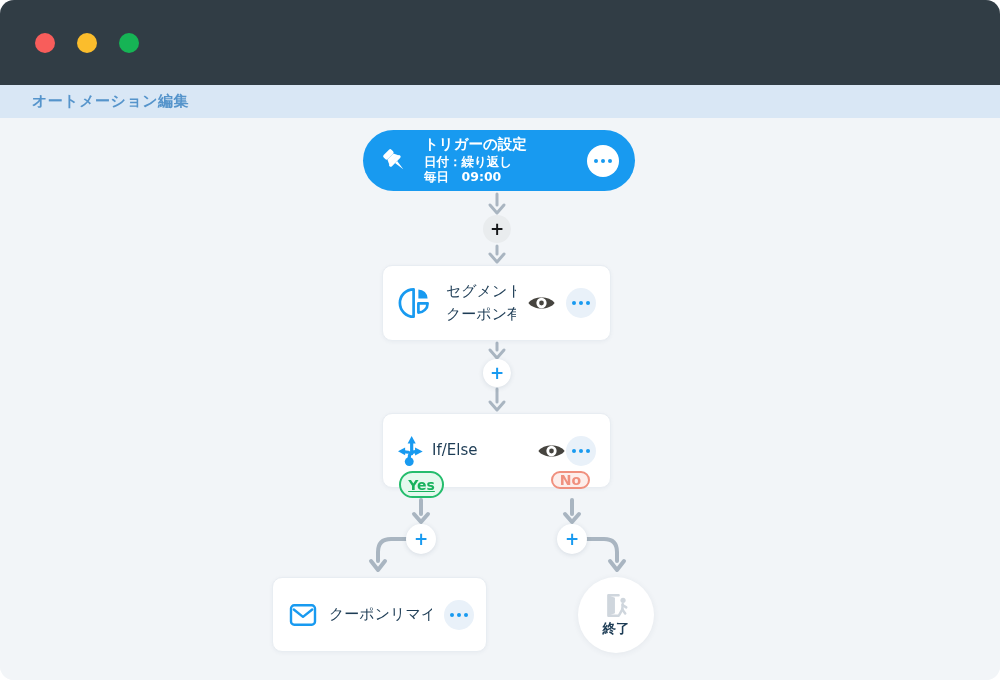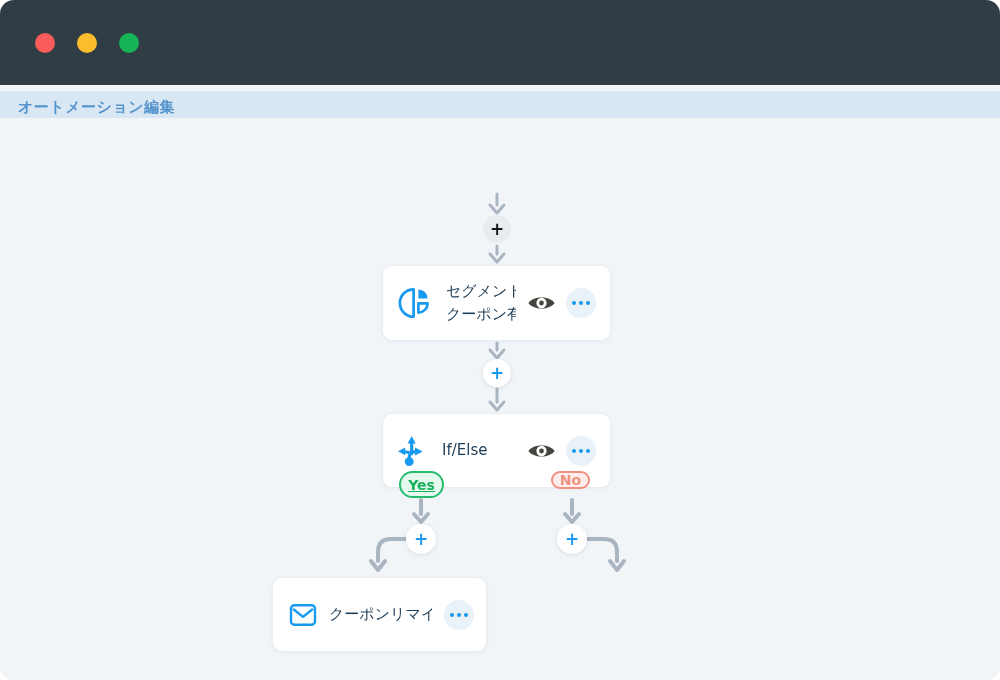--- a/index.html
+++ b/index.html
@@ -3,41 +3,41 @@
 <meta charset="utf-8">
 <style>
   html,body{margin:0;padding:0;background:#ffffff;}
   *{box-sizing:border-box;font-family:"DejaVu Sans","Liberation Sans",sans-serif;}
   .window{position:relative;width:1000px;height:680px;border-radius:14px;overflow:hidden;background:#f2f5f8;}
   .titlebar{position:absolute;left:0;top:0;width:1000px;height:85px;background:#313d45;display:flex;align-items:center;padding-left:35px;gap:22px;}
   .tl{width:20px;height:20px;border-radius:50%;display:inline-block;}
   .tl.red{background:#f85d5b;}
   .tl.yellow{background:#fbbd2c;}
   .tl.green{background:#16b455;}
-  .subheader{position:absolute;left:0;top:85px;width:1000px;height:33px;background:#d9e7f5;display:flex;align-items:center;padding-left:18px;margin-top:6px;}
+  .subheader{position:absolute;left:0;top:85px;width:1000px;height:33px;background:#d9e7f5;display:flex;align-items:center;padding-left:32px;}
   .subheader span{color:#5594cb;font-size:15px;font-weight:bold;letter-spacing:.5px;}
   .canvas{position:absolute;left:0;top:118px;width:1000px;height:562px;background:#f2f5f8;}
   .connectors{position:absolute;left:0;top:-118px;width:1000px;height:680px;pointer-events:none;}
 
   
   .trigger{position:absolute;left:363px;top:12px;width:272px;height:61px;border-radius:31px;background:#189af0;display:flex;align-items:center;padding:0 16px 0 17px;gap:14px;cursor:pointer;}
   .trigger .tcol{flex:1;color:#fff;line-height:1;}
   .trigger .t1{font-size:14.5px;font-weight:bold;margin-bottom:4px;}
   .trigger .t2{font-size:12.5px;font-weight:bold;margin-top:3px;}
   .menu-btn{border:none;outline:none;width:32px;height:32px;border-radius:50%;display:flex;align-items:center;justify-content:center;cursor:pointer;padding:0;flex:0 0 auto;}
   .menu-btn.on-blue{background:#ffffff;}
   .menu-btn.on-card{background:#e9f1f9;width:30px;height:30px;}
   .ellipsis{display:flex;gap:3px;align-items:center;}
   .ellipsis i{width:4px;height:4px;border-radius:50%;background:#189af0;display:block;}
 
   
   .card{position:absolute;background:#fff;border:1px solid #e8edf2;border-radius:10px;box-shadow:0 1px 4px rgba(40,60,90,.05);display:flex;align-items:center;cursor:pointer;}
   .card .label{flex:1;color:#1d3c55;font-size:15px;font-weight:500;line-height:23px;white-space:nowrap;overflow:hidden;}
   .card.segment{left:382px;top:147px;width:229px;height:76px;padding:0 14px 0 13px;gap:10px;}
-  .card.ifelse{left:382px;top:295px;width:229px;height:75px;padding:0 14px 0 13px;gap:10px;}
+  .card.ifelse{left:382px;top:295px;width:229px;height:75px;padding:0 14px 0 13px;}
   .card.email{left:272px;top:459px;width:215px;height:75px;padding:0 12px 0 16px;gap:12px;}
   .eye-btn{border:none;outline:none;background:transparent;padding:0;width:30px;height:22px;display:flex;align-items:center;justify-content:center;cursor:pointer;flex:0 0 auto;}
 
   
   .plus{position:absolute;border:none;outline:none;border-radius:50%;display:flex;align-items:center;justify-content:center;font-size:17px;font-weight:bold;cursor:pointer;padding:0;line-height:1;}
   .plus.gray{left:483px;top:97px;width:28px;height:28px;background:#e9ecee;color:#16181a;}
   .plus.blue{background:#ffffff;color:#189af0;box-shadow:0 1px 5px rgba(40,60,90,.13);}
   .plus#plus2{left:483px;top:241px;width:28px;height:28px;}
   .plus#plus3{left:406px;top:406px;width:30px;height:30px;}
   .plus#plus4{left:557px;top:406px;width:30px;height:30px;}
@@ -84,20 +84,42 @@
           <path d="M414 514 L421 522 L428 514"></path>
         <path d="M572 500 V514"></path>
           <path d="M565 514 L572 522 L579 514"></path>
         <path d="M406 539 H391 Q378 539 378 552 V561"></path>
           <path d="M371 561 L378 570 L385 561"></path>
         <path d="M587 539 H604 Q617 539 617 552 V561"></path>
           <path d="M610 561 L617 570 L624 561"></path>
       </g>
     </svg>
 
+    <div class="trigger">
+      <svg width="30" height="30" viewBox="0 0 24 24">
+        <g transform="rotate(-45 12 12)" fill="#ffffff">
+          <rect x="7.6" y="2.2" width="8.8" height="4.6" rx="1.4"></rect>
+          <path d="M8.6 6.8 h6.8 l1.8 3.9 h-10.4 z"></path>
+          <rect x="6" y="10.4" width="12" height="2.8" rx="1.4"></rect>
+          <path d="M10.8 13.2 h2.4 L12 21.4 z"></path>
+        </g>
+      </svg>
+      <div class="tcol">
+        <div class="t1">トリガーの設定</div>
+        <div class="t2">日付：繰り返し</div>
+        <div class="t2">毎日　09:00</div>
+      </div>
+      <button class="menu-btn on-blue">
+        <span class="ellipsis">
+            <i></i>
+            <i></i>
+            <i></i>
+          </span>
+      </button>
+    </div>
 
     <button class="plus gray" id="plus1">+</button>
 
     <div class="card segment">
       <svg width="40" height="40" viewBox="0 0 40 40">
         <g stroke="#189af0" stroke-width="2.7" stroke-linejoin="round" fill="none">
           <path d="M17.6 6.3 A13.7 13.7 0 0 0 17.6 33.7 Z"></path>
           <path d="M22.4 20.4 H31.6 A9.2 9.2 0 0 1 22.4 29.6 Z"></path>
         </g>
         <path d="M22.4 15.6 V6.4 A9.2 9.2 0 0 1 31.6 15.6 Z" fill="#189af0"></path>
@@ -171,15 +193,29 @@
       <div class="label">クーポンリマイ ...</div>
       <button class="menu-btn on-card">
         <span class="ellipsis">
             <i></i>
             <i></i>
             <i></i>
           </span>
       </button>
     </div>
 
+    <div class="endnode">
+      <svg width="27" height="27" viewBox="0 0 26 26">
+        <g stroke="#cfd6dd" stroke-width="2.4" fill="none" stroke-linecap="round" stroke-linejoin="round">
+          <path d="M15 3.2 H5.2 V22.8 H15"></path>
+          <path d="M19 11.5 L18.6 16.8"></path>
+          <path d="M18.8 12.5 L22.4 14.8"></path>
+          <path d="M18.6 16.8 L15.8 21.8"></path>
+          <path d="M18.6 16.8 L21.4 20.6"></path>
+        </g>
+        <path d="M5.2 3.2 L11.5 5.5 V20.5 L5.2 22.8 Z" fill="#cfd6dd"></path>
+        <circle cx="19.3" cy="8" r="2.5" fill="#cfd6dd"></circle>
+      </svg>
+      <div class="endlabel">終了</div>
+    </div>
 
   </div>
 </div>
 
 </body></html>

